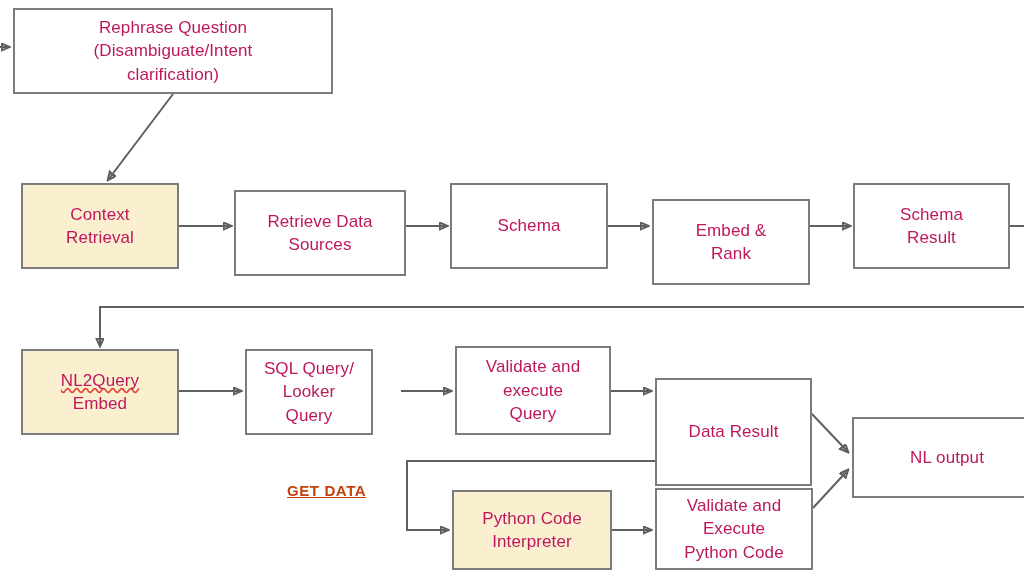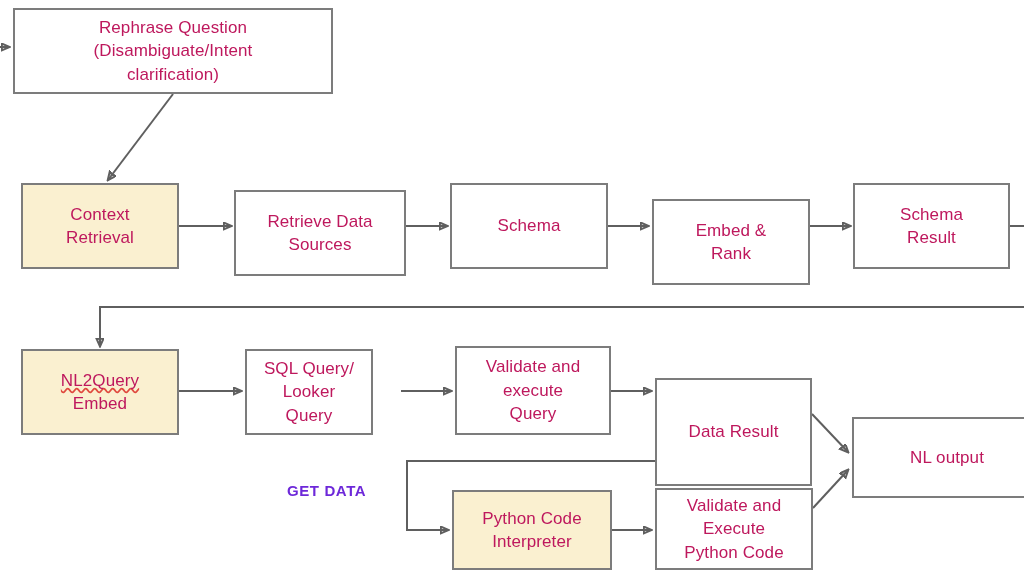--- a/index.html
+++ b/index.html
@@ -39,23 +39,24 @@
   }
   .spell {
     text-decoration: underline wavy #e04a3f;
     text-decoration-skip-ink: none;
     text-underline-offset: 2px;
   }
   .edge-label {
     position: absolute;
     font-size: 15px;
     font-weight: bold;
-    color: #6d28d9;
+    color: #c2410c;
     letter-spacing: 0.6px;
     white-space: nowrap;
+    text-decoration: underline;
   }
   svg.wires {
     position: absolute;
     left: 0;
     top: 0;
     width: 1024px;
     height: 585px;
     overflow: visible;
     pointer-events: none;
   }

